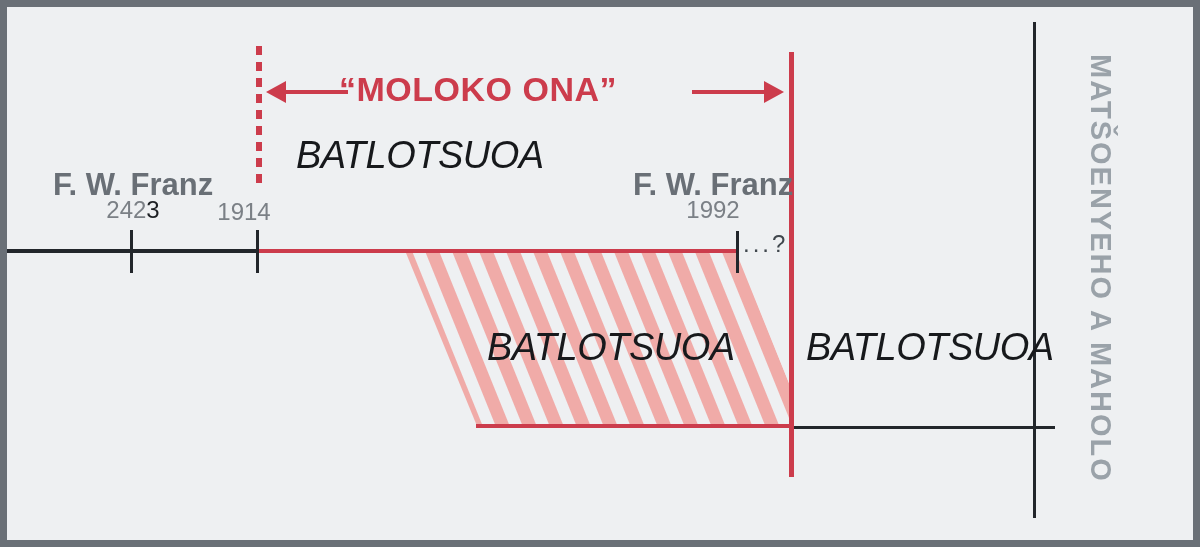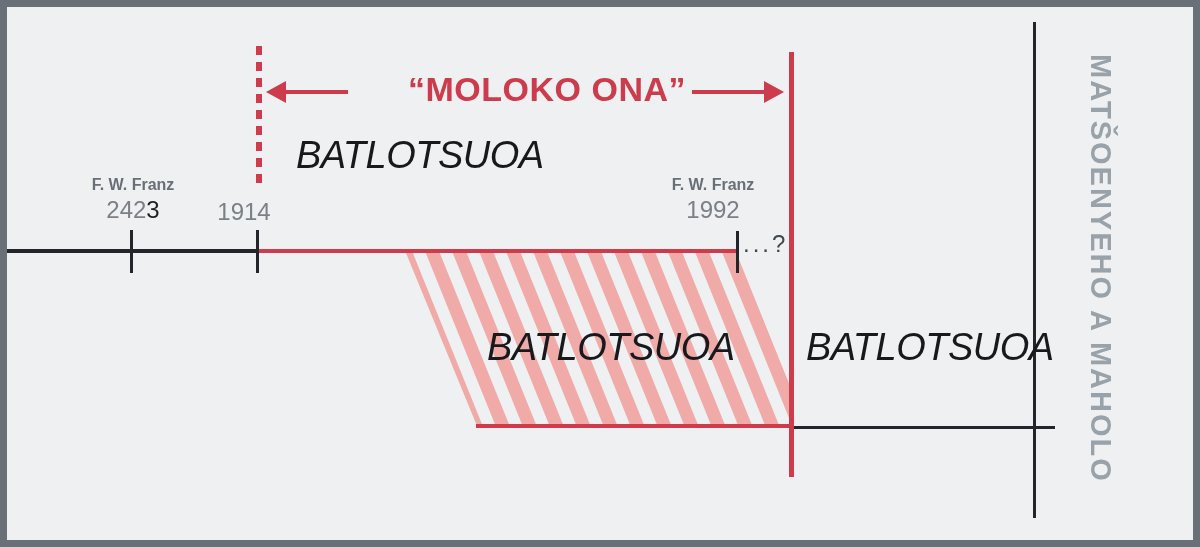--- a/index.html
+++ b/index.html
@@ -28,28 +28,28 @@
 
   
   .arrow-shaft{top:90px;height:4px;background:#cc3c4c;z-index:6;}
   .shaft-left{left:284px;width:64px;}
   .shaft-right{left:692px;width:72px;}
   .arrow-head{width:0;height:0;top:81px;z-index:6;}
   .head-left{left:266px;border-top:11px solid rgba(0,0,0,0);border-bottom:11px solid rgba(0,0,0,0);border-right:20px solid #cc3c4c;}
   .head-right{left:764px;border-top:11px solid rgba(0,0,0,0);border-bottom:11px solid rgba(0,0,0,0);border-left:20px solid #cc3c4c;}
 
   
-  .era-title{left:346px;top:70px;width:340px;text-align:right;
+  .era-title{left:339px;top:70px;width:340px;text-align:left;
     font-size:34px;font-weight:bold;letter-spacing:.5px;color:#cc3c4c;z-index:6;}
   .period{font-size:38px;font-style:italic;color:#17191c;letter-spacing:-.5px;z-index:6;}
   .period-before{left:296px;top:134px;}
   .period-during{left:487px;top:326px;}
   .period-after{left:806px;top:326px;}
   .event{width:160px;text-align:center;color:#696f76;z-index:6;}
-  .event .name{font-size:16px;font-weight:bold;line-height:25px;}
+  .event .name{font-size:31px;font-weight:bold;line-height:25px;}
   .event .year{font-size:24px;font-weight:normal;line-height:26px;color:#7b8086;}
   .event .year .dark{color:#1c1f23;}
   .event-1893{left:53px;top:172px;}
   .event-1992{left:633px;top:172px;}
   .year-1914{left:192px;top:198px;width:104px;text-align:center;
     font-size:24px;color:#7b8086;z-index:6;}
   .uncertainty{left:743px;top:230px;font-size:24px;letter-spacing:3px;color:#40474d;z-index:6;}
   .side-label{left:1082px;top:54px;writing-mode:vertical-rl;
     font-size:29px;font-weight:bold;letter-spacing:2px;line-height:37px;
     color:#9aa2a9;z-index:6;}

